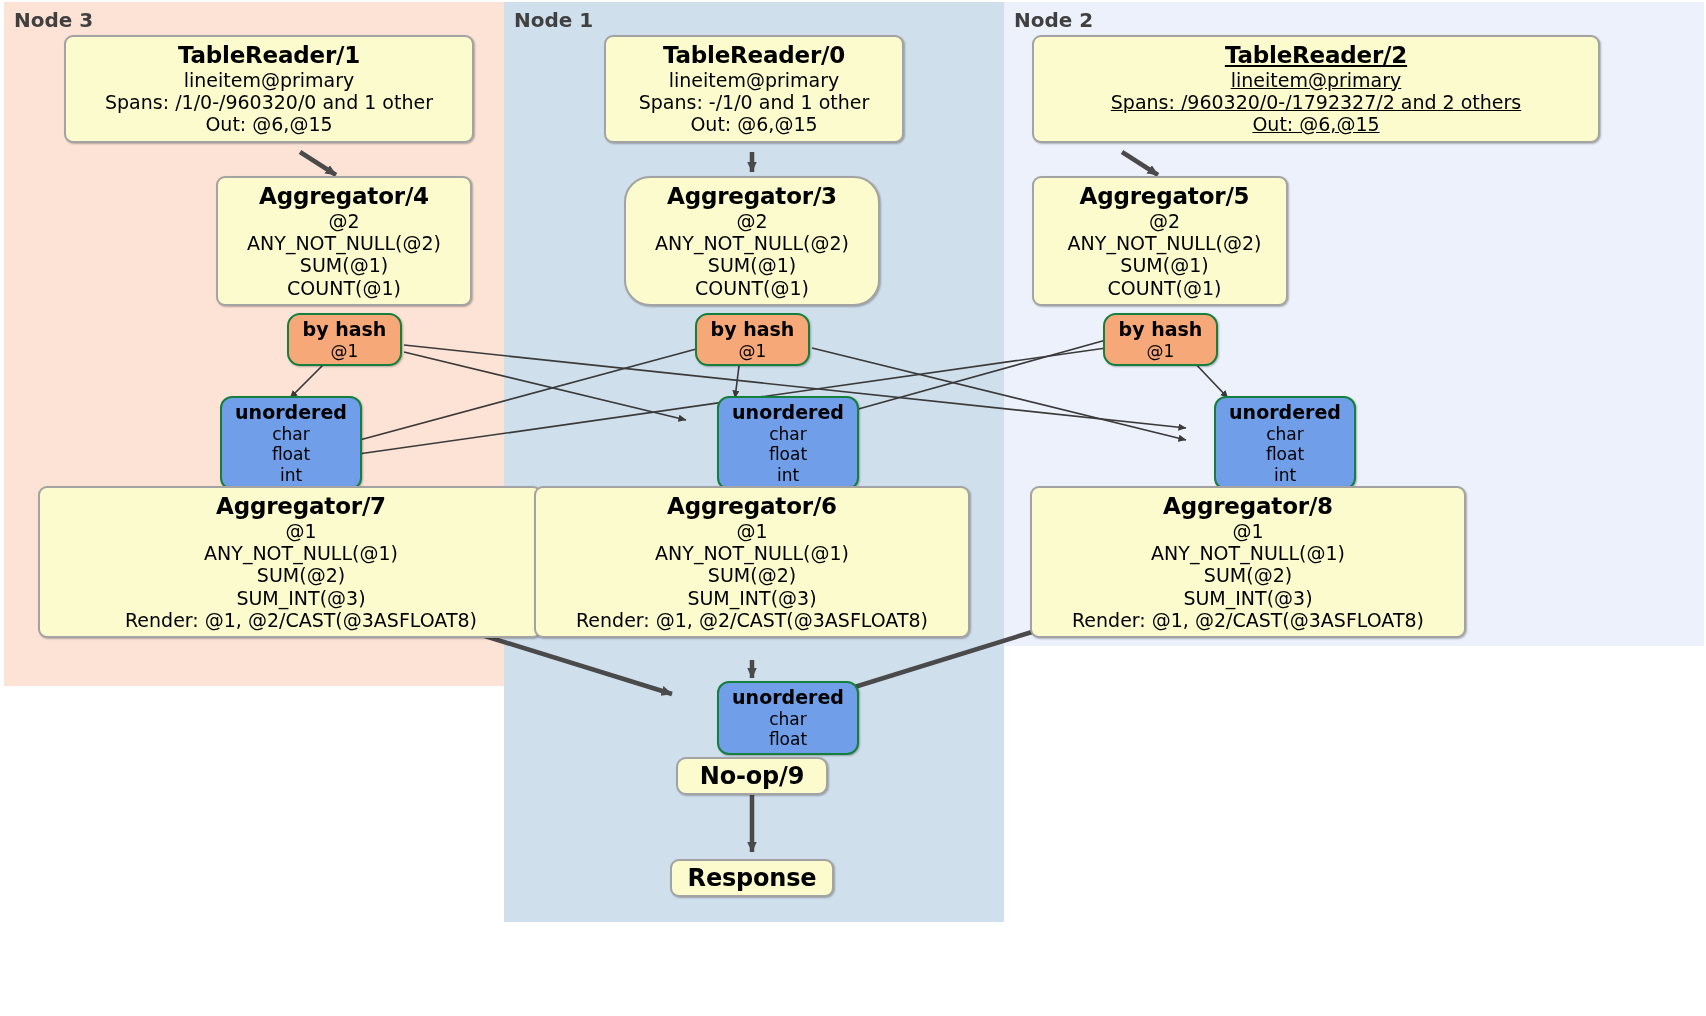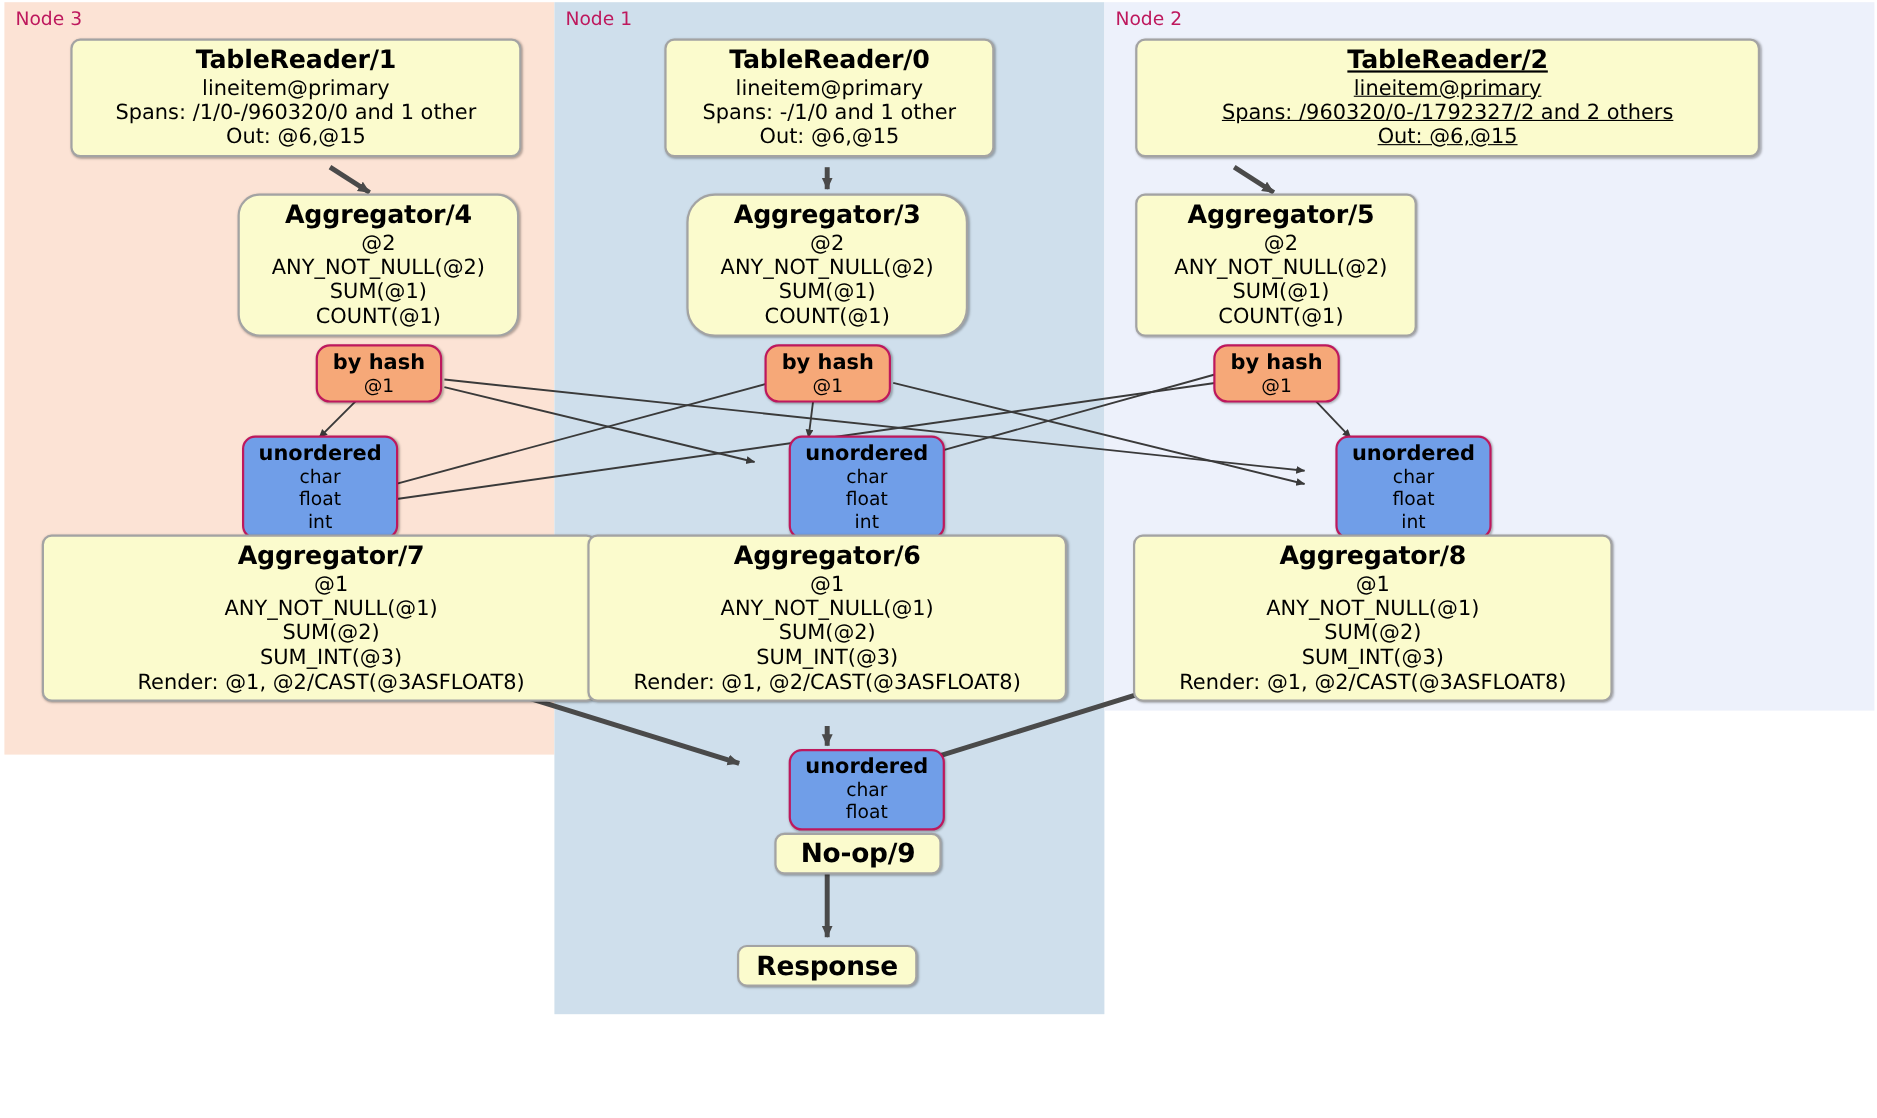--- a/index.html
+++ b/index.html
@@ -20,23 +20,24 @@
   }
   
   .region {
     position: absolute;
     box-sizing: border-box;
   }
   .region-label {
     position: absolute;
     left: 10px;
     top: 6px;
-    font-size: 17px;
-    color: #be185d;
-    white-space: nowrap;
+    font-size: 20px;
+    color: #404040;
+    white-space: nowrap;
+    font-weight: bold;
   }
   #region-node3 {
     left: 4px; top: 2px; width: 500px; height: 684px;
     background: #fce3d5;
   }
   #region-node1 {
     left: 504px; top: 2px; width: 500px; height: 920px;
     background: #cfdfec;
   }
   #region-node2 {
@@ -74,21 +75,21 @@
   }
   .box .line {
     font-size: 19px;
     white-space: nowrap;
   }
 
   
   .pill {
     position: absolute;
     box-sizing: border-box;
-    border: 2px solid #be185d;
+    border: 2px solid #15803d;
     border-radius: 13px;
     text-align: center;
     padding: 3px 8px;
     line-height: 1.2;
     color: #000000;
     box-shadow: 1px 1px 2px rgba(0,0,0,0.28);
   }
   .pill.hash {
     background: #f6a878;
   }
@@ -209,21 +210,21 @@
     <div class="line">Out: @6,@15</div>
   </div>
 
   <div class="box" id="tr2" style="left:1032px; top:35px; width:568px;text-decoration:underline;">
     <div class="title">TableReader/2</div>
     <div class="line">lineitem@primary</div>
     <div class="line">Spans: /960320/0-/1792327/2 and 2 others</div>
     <div class="line">Out: @6,@15</div>
   </div>
 
-  <div class="box" id="agg4" style="left:216px; top:176px; width:256px;border-radius:20px;">
+  <div class="box" id="agg4" style="left:216px; top:176px; width:256px;">
     <div class="title">Aggregator/4</div>
     <div class="line">@2</div>
     <div class="line">ANY_NOT_NULL(@2)</div>
     <div class="line">SUM(@1)</div>
     <div class="line">COUNT(@1)</div>
   </div>
 
   <div class="box" id="agg3" style="left:624px; top:176px; width:256px;border-radius:26px;">
     <div class="title">Aggregator/3</div>
     <div class="line">@2</div>
@@ -302,21 +303,21 @@
     <div class="line">SUM_INT(@3)</div>
     <div class="line">Render: @1, @2/CAST(@3ASFLOAT8)</div>
   </div>
 
   <div class="pill sync" id="sync-final" style="left:681px; top:681px; width:142px;">
     <div class="ptitle">unordered</div>
     <div class="pline">char</div>
     <div class="pline">float</div>
   </div>
 
-  <div class="box small" id="noop9" style="left:704px; top:757px; width:152px;">
+  <div class="box small" id="noop9" style="left:676px; top:757px; width:152px;border-radius:10px;">
     <div class="title">No-op/9</div>
   </div>
 
   <div class="box small" id="response" style="left:670px; top:859px; width:164px;">
     <div class="title">Response</div>
   </div>
 
 </div>
 
 </body></html>

